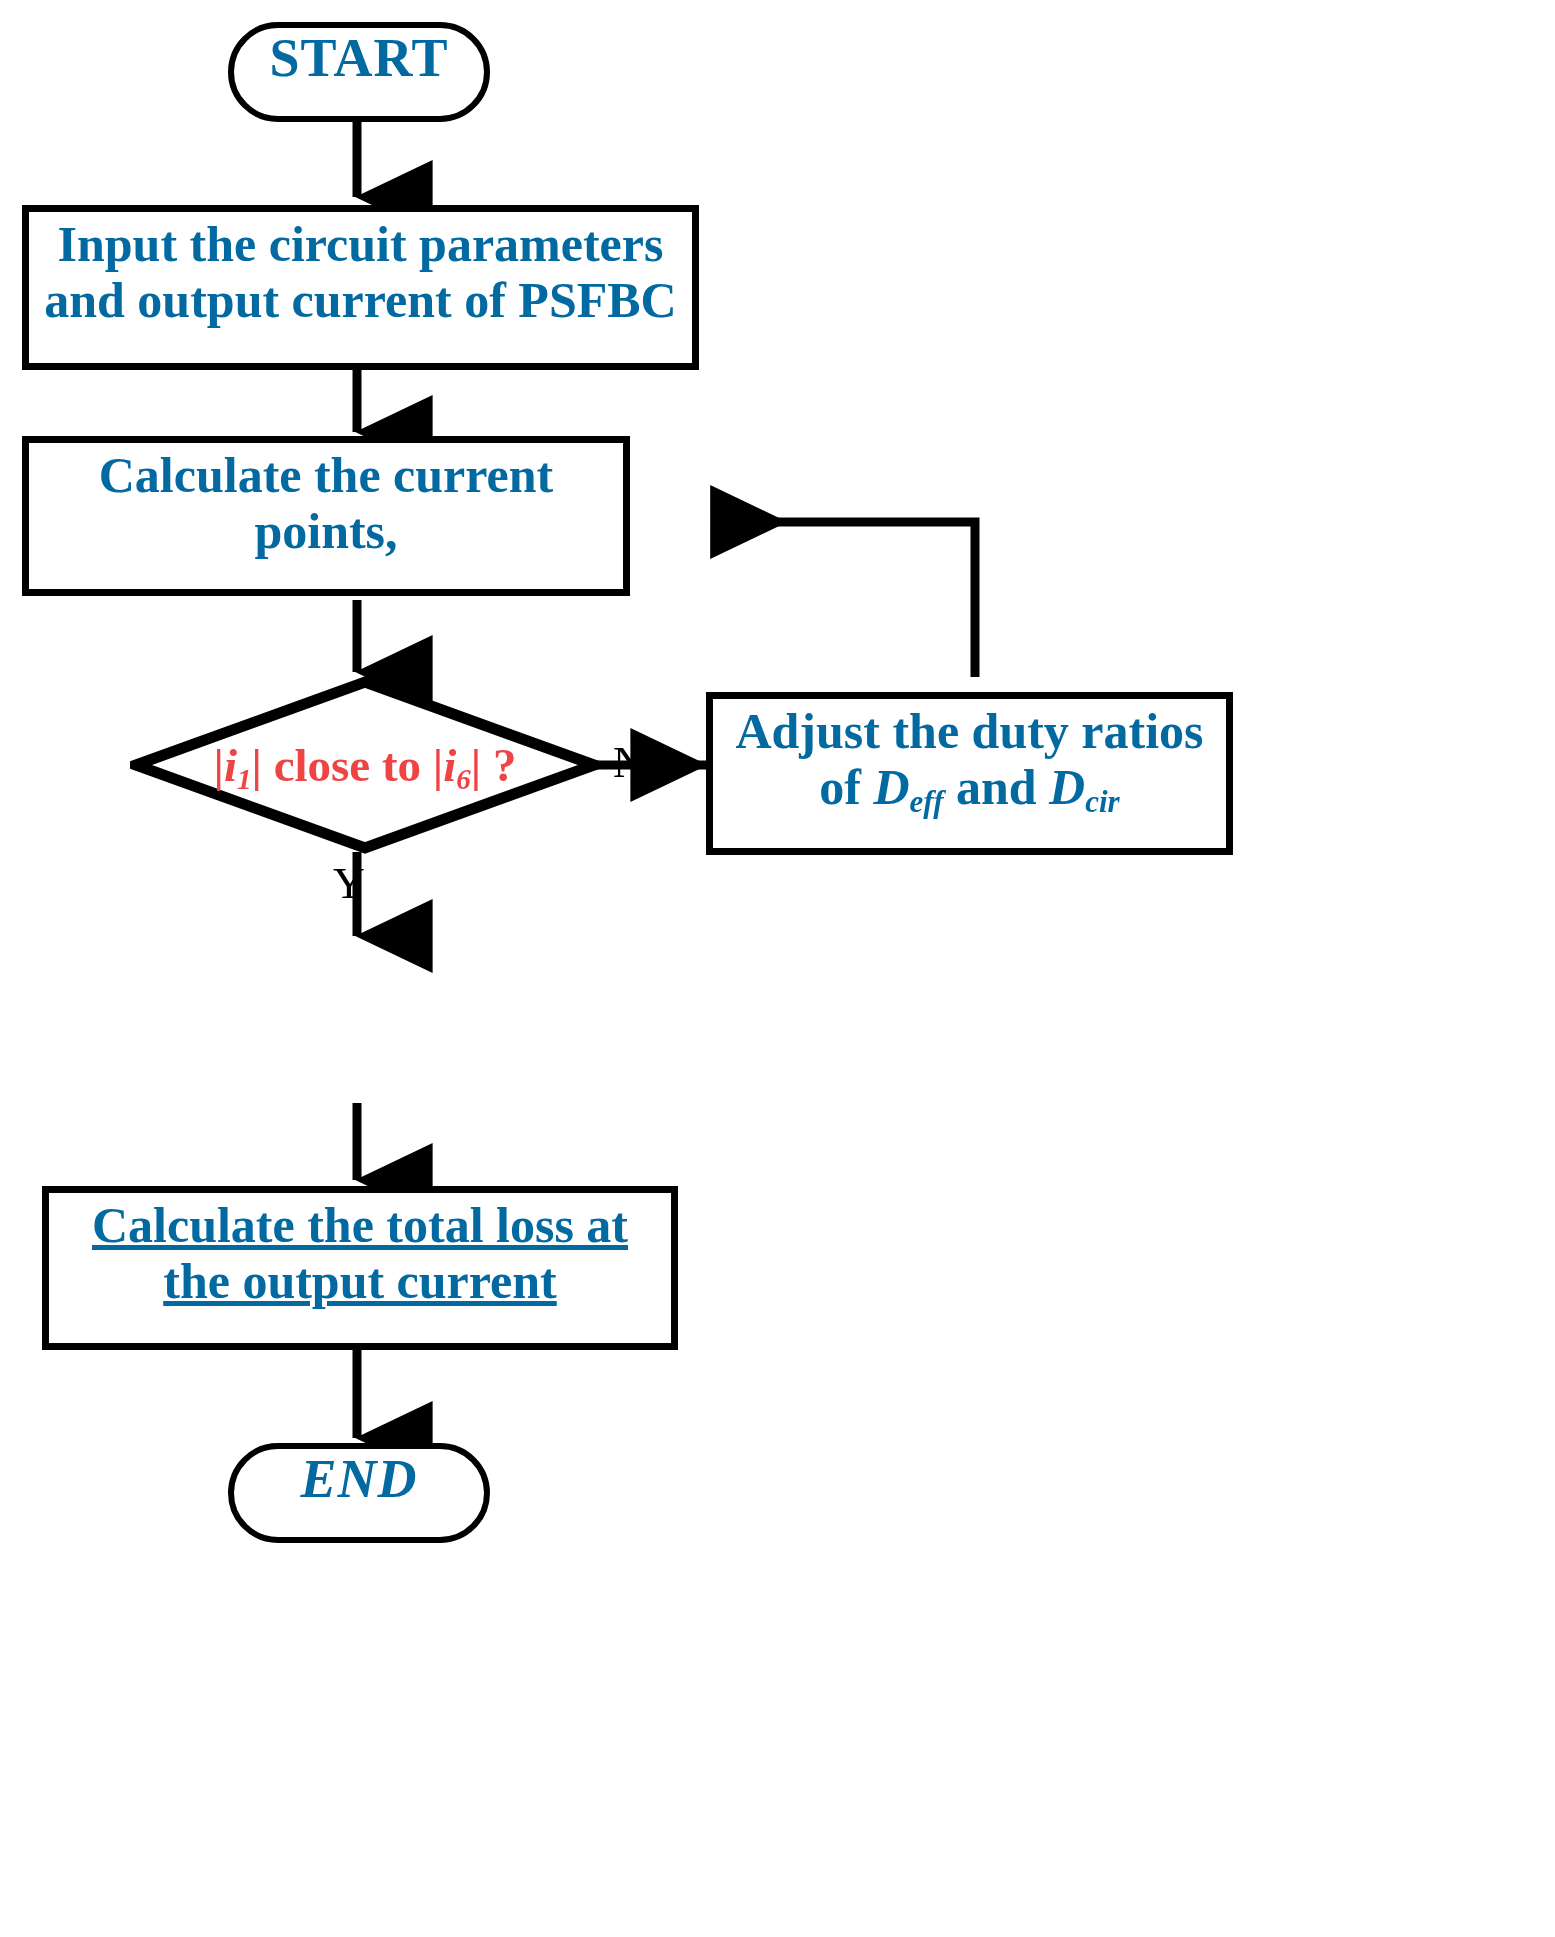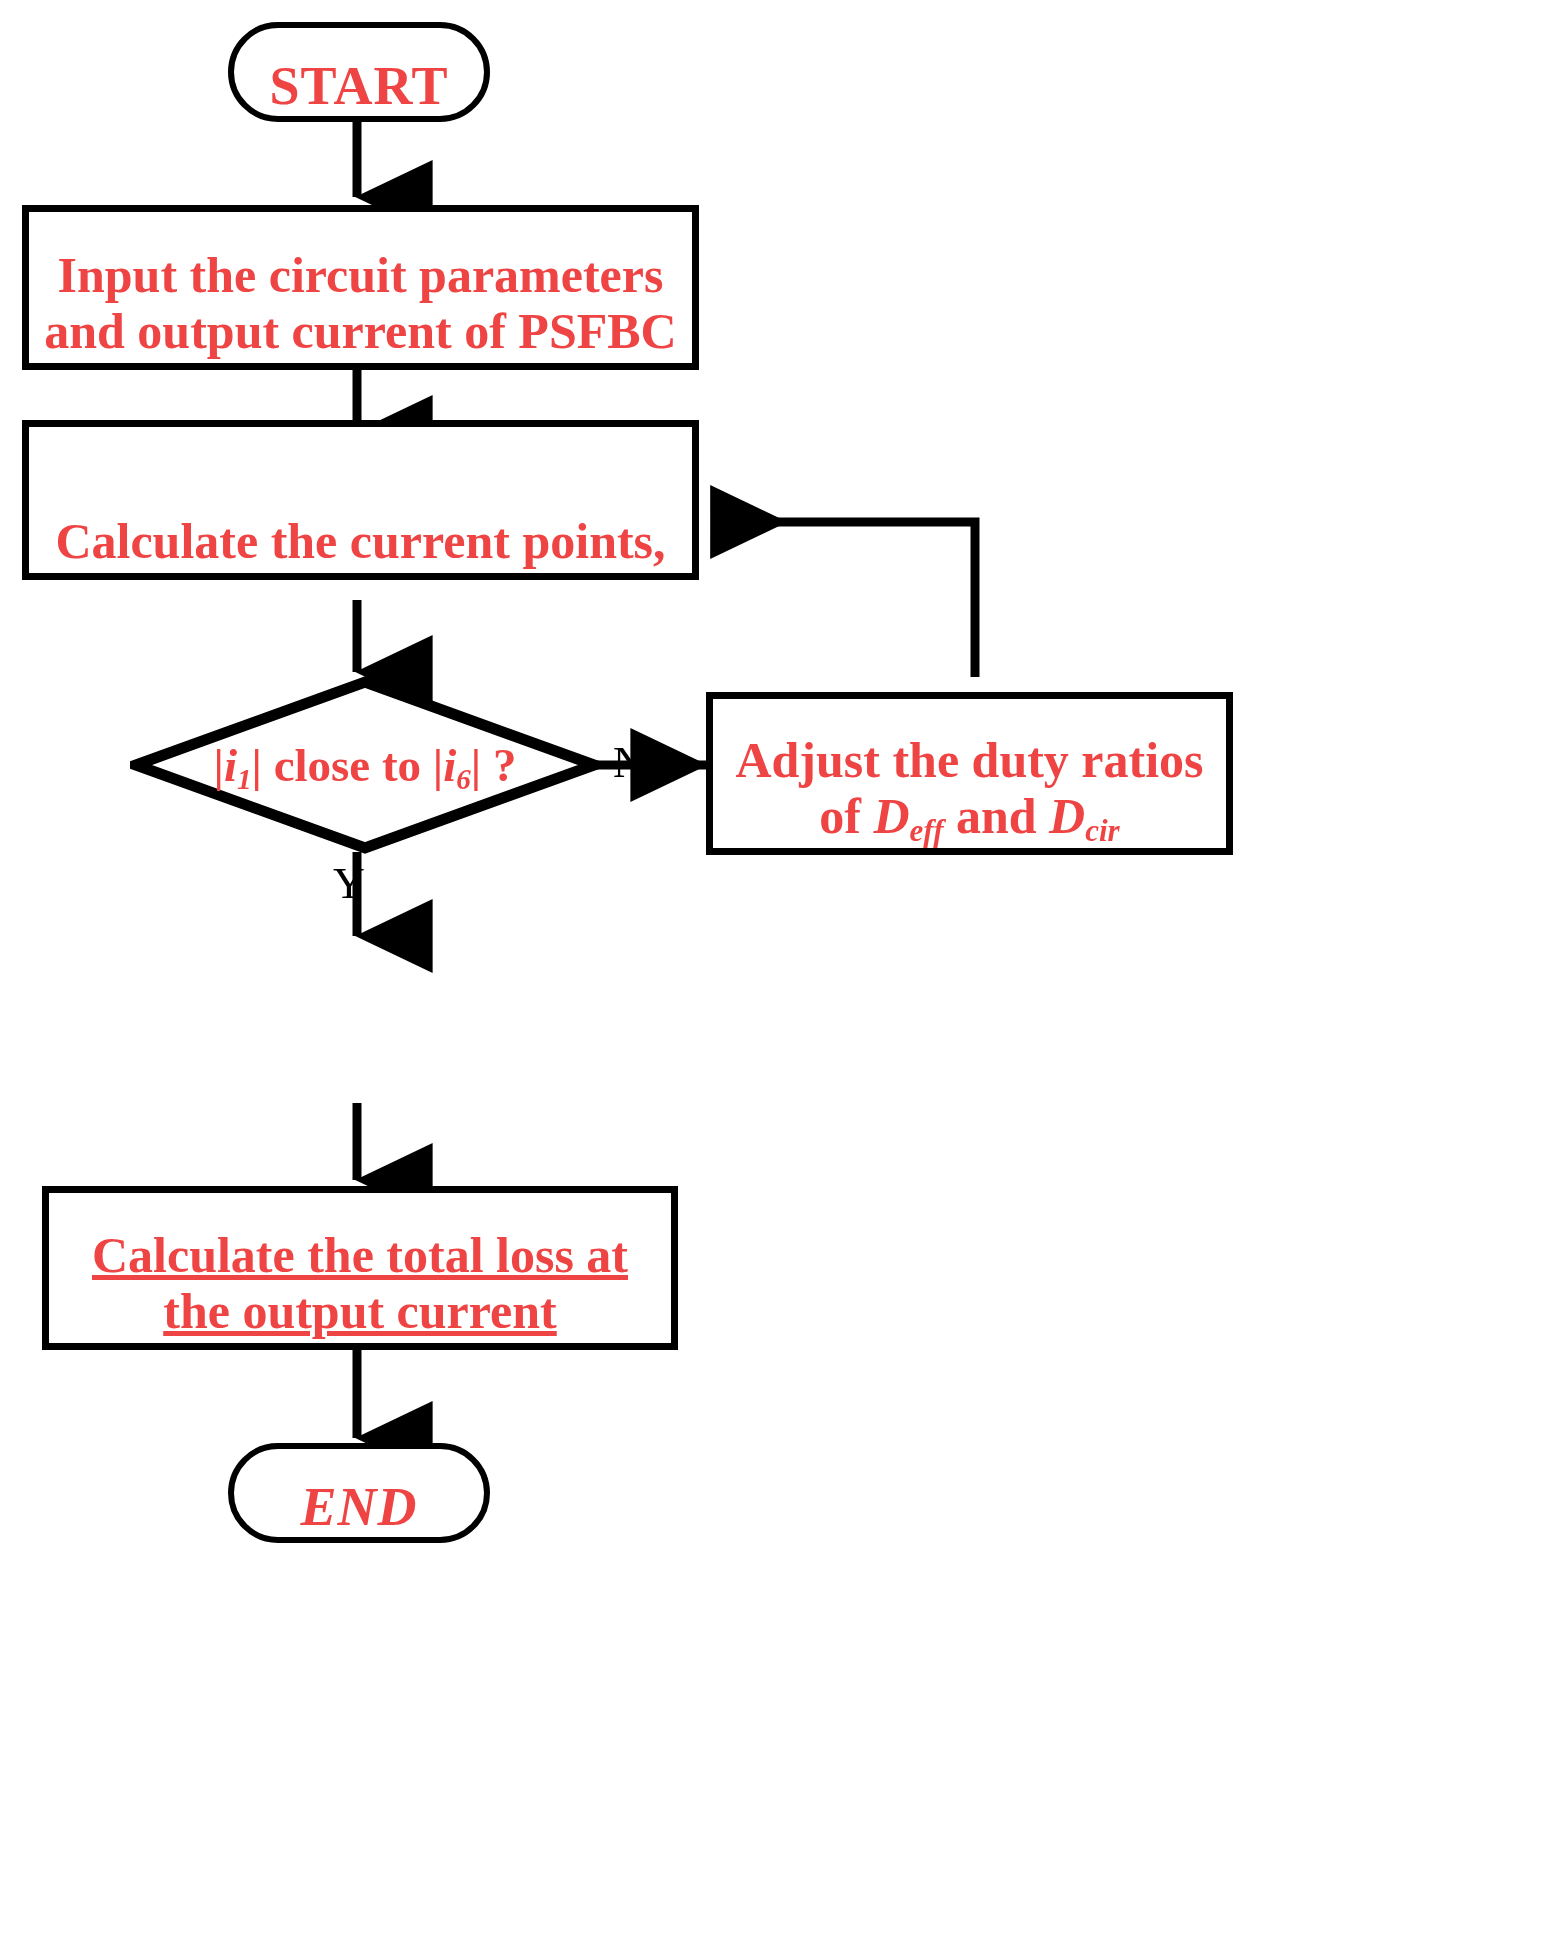--- a/index.html
+++ b/index.html
@@ -20,24 +20,24 @@
     left: 0;
     top: 0;
     width: 1555px;
     height: 1937px;
     pointer-events: none;
   }
   .node {
     position: absolute;
     box-sizing: border-box;
     display: flex;
-    align-items: flex-end;
+    align-items: flex-start;
     justify-content: center;
     text-align: center;
-    color: #ef4444;
+    color: #0369a1;
     font-weight: bold;
     line-height: 1.12;
   }
   .terminal {
     border: 6px solid #000000;
     border-radius: 64px;
     background: #ffffff;
     font-size: 54px;
     letter-spacing: 1px;
   }
@@ -128,21 +128,21 @@
     <span>START</span>
   </div>
 
   <div class="node process" style="left:22px; top:205px; width:677px; height:165px;">
     <span>
       <span>Input the circuit parameters</span><br>
       <span>and output current of PSFBC</span>
     </span>
   </div>
 
-  <div class="node process" style="left:22px; top:420px; width:677px; height:160px;">
+  <div class="node process" style="left:22px; top:436px; width:608px; height:160px;">
     <span>
       <span>Calculate the current  points,</span><br>
     </span>
   </div>
 
   <div class="decision-wrap" style="left:130px; top:676px; width:470px; height:178px;">
     <svg class="decision-shape" viewBox="0 0 470 178" preserveAspectRatio="none" xmlns="http://www.w3.org/2000/svg">
       <polygon points="235,6 464,89 235,172 6,89" fill="#ffffff" stroke="#000000" stroke-width="11" vector-effect="non-scaling-stroke"></polygon>
     </svg>
     <span class="decision-label"><span class="bar">|</span><span class="ital">i</span><sub>1</sub><span class="bar">|</span><span> close to </span><span class="bar">|</span><span class="ital">i</span><sub>6</sub><span>| ?</span></span>

